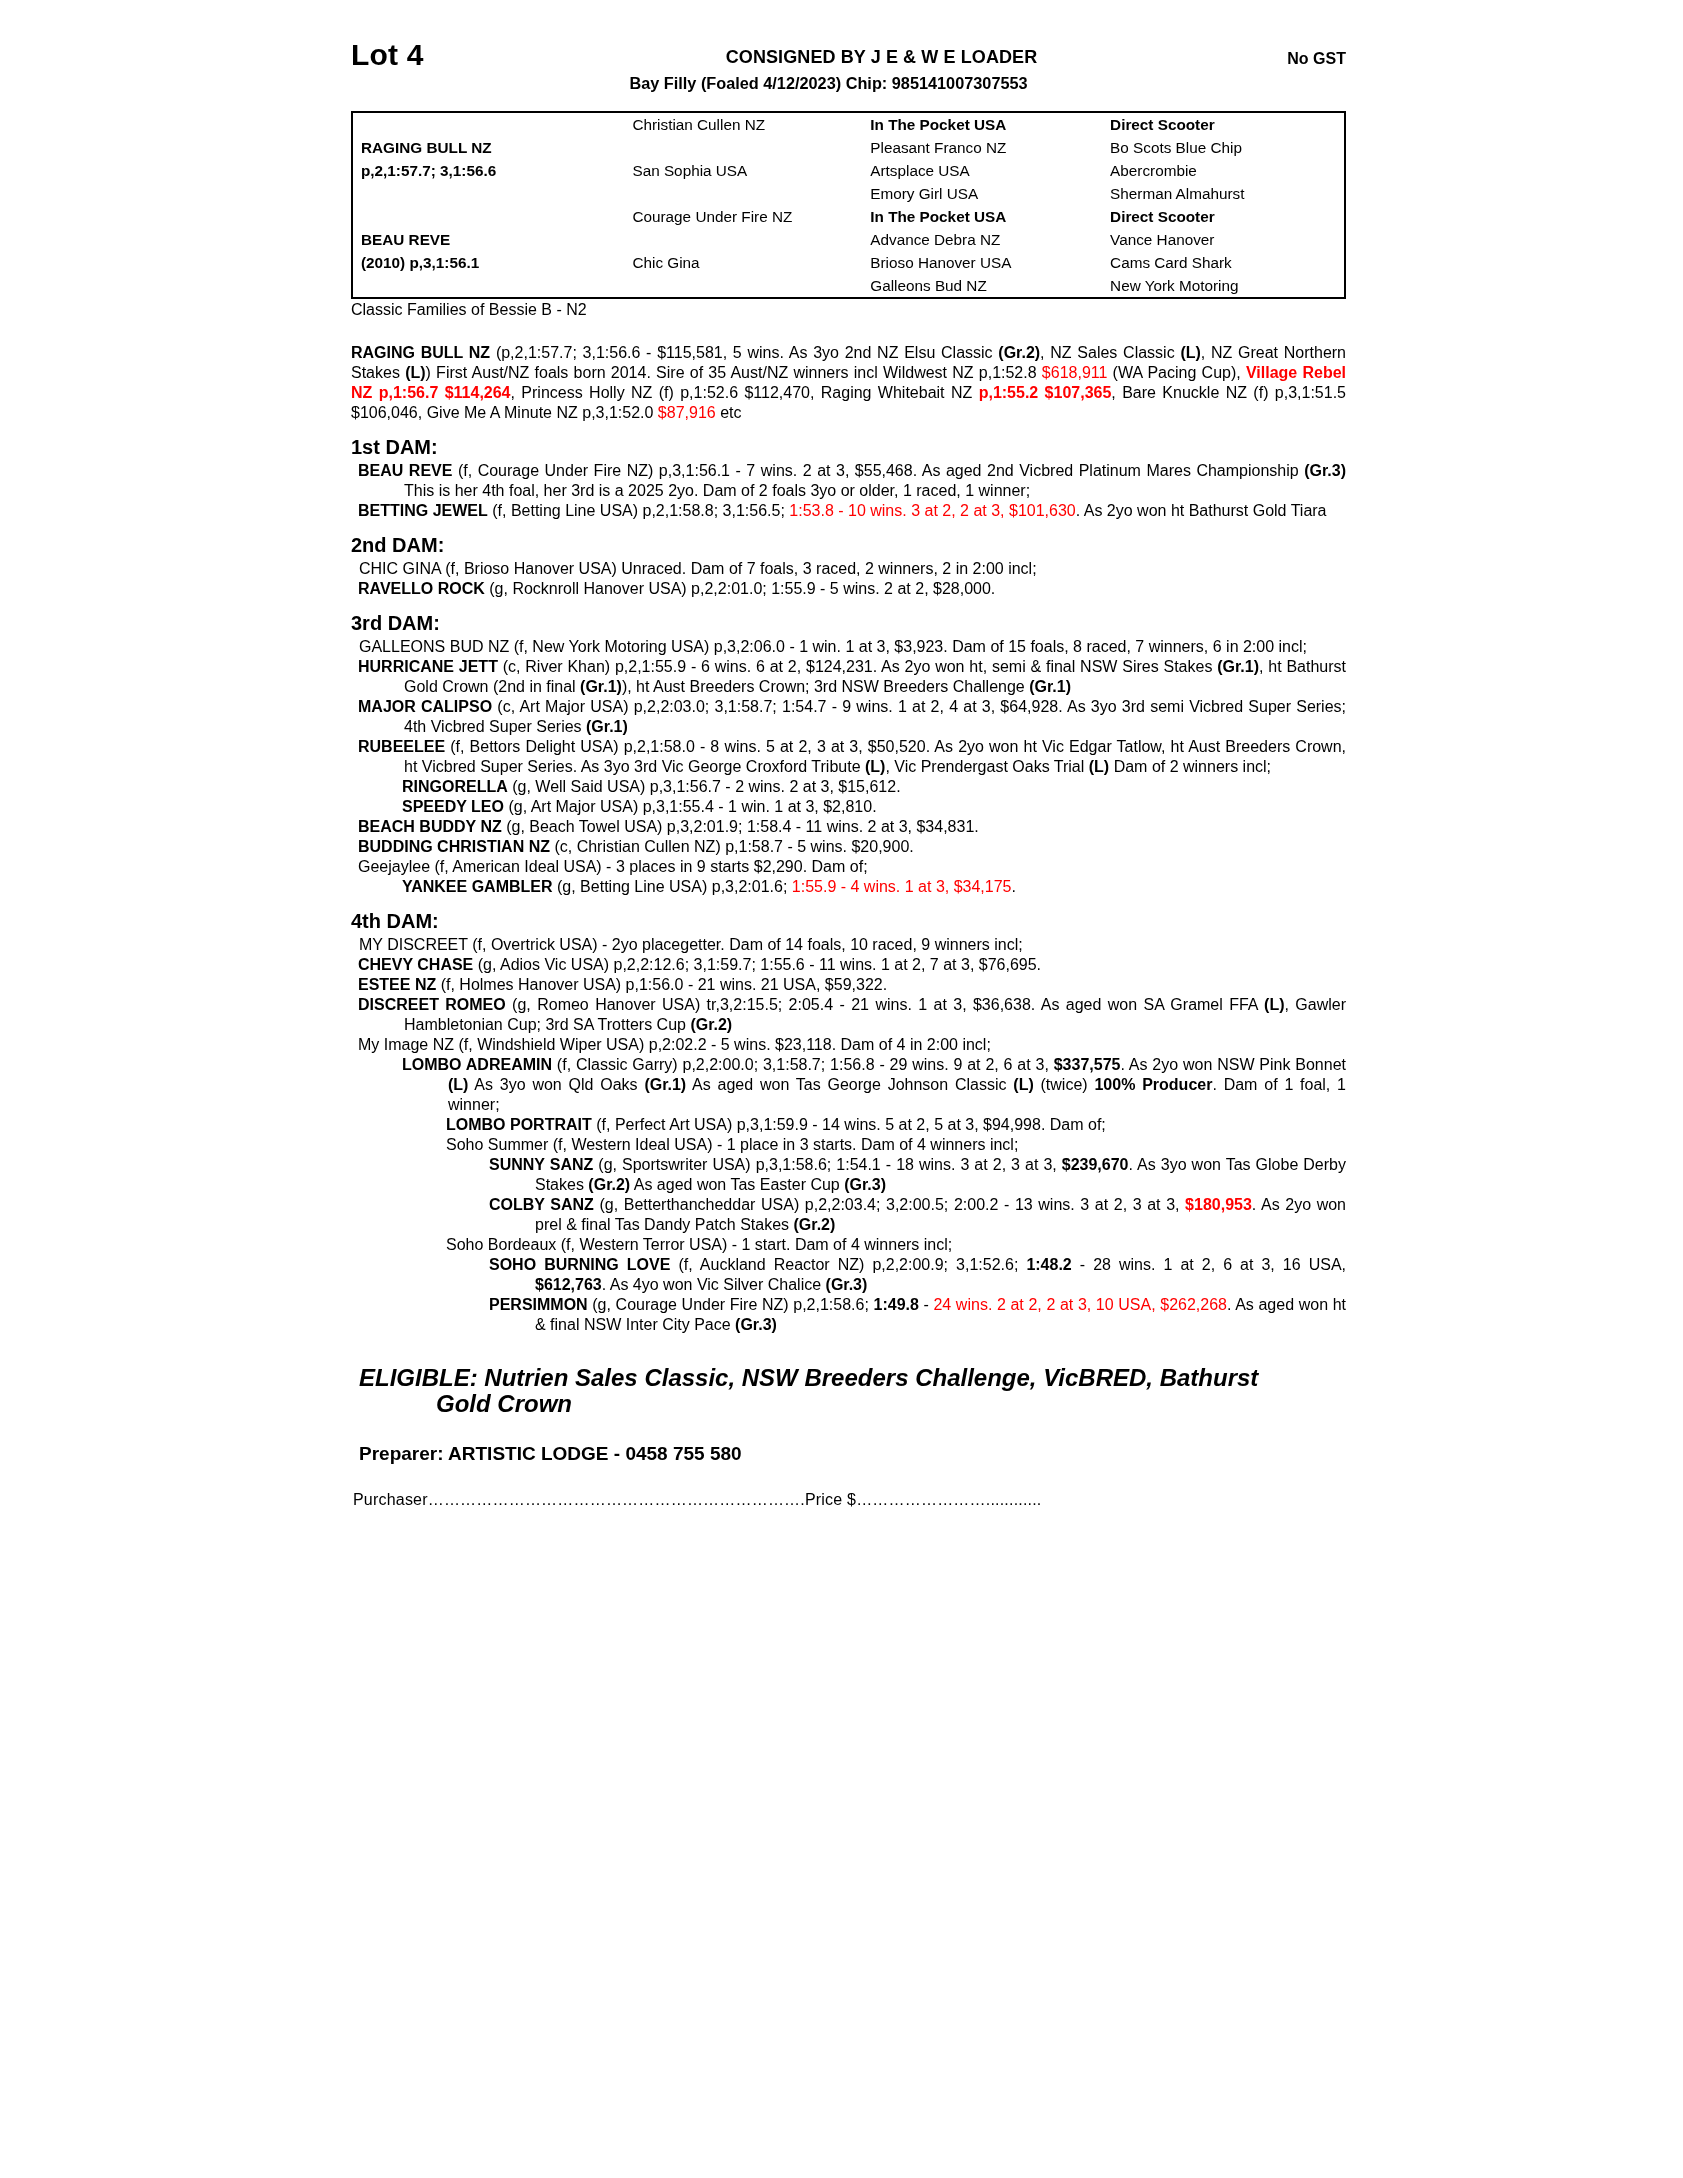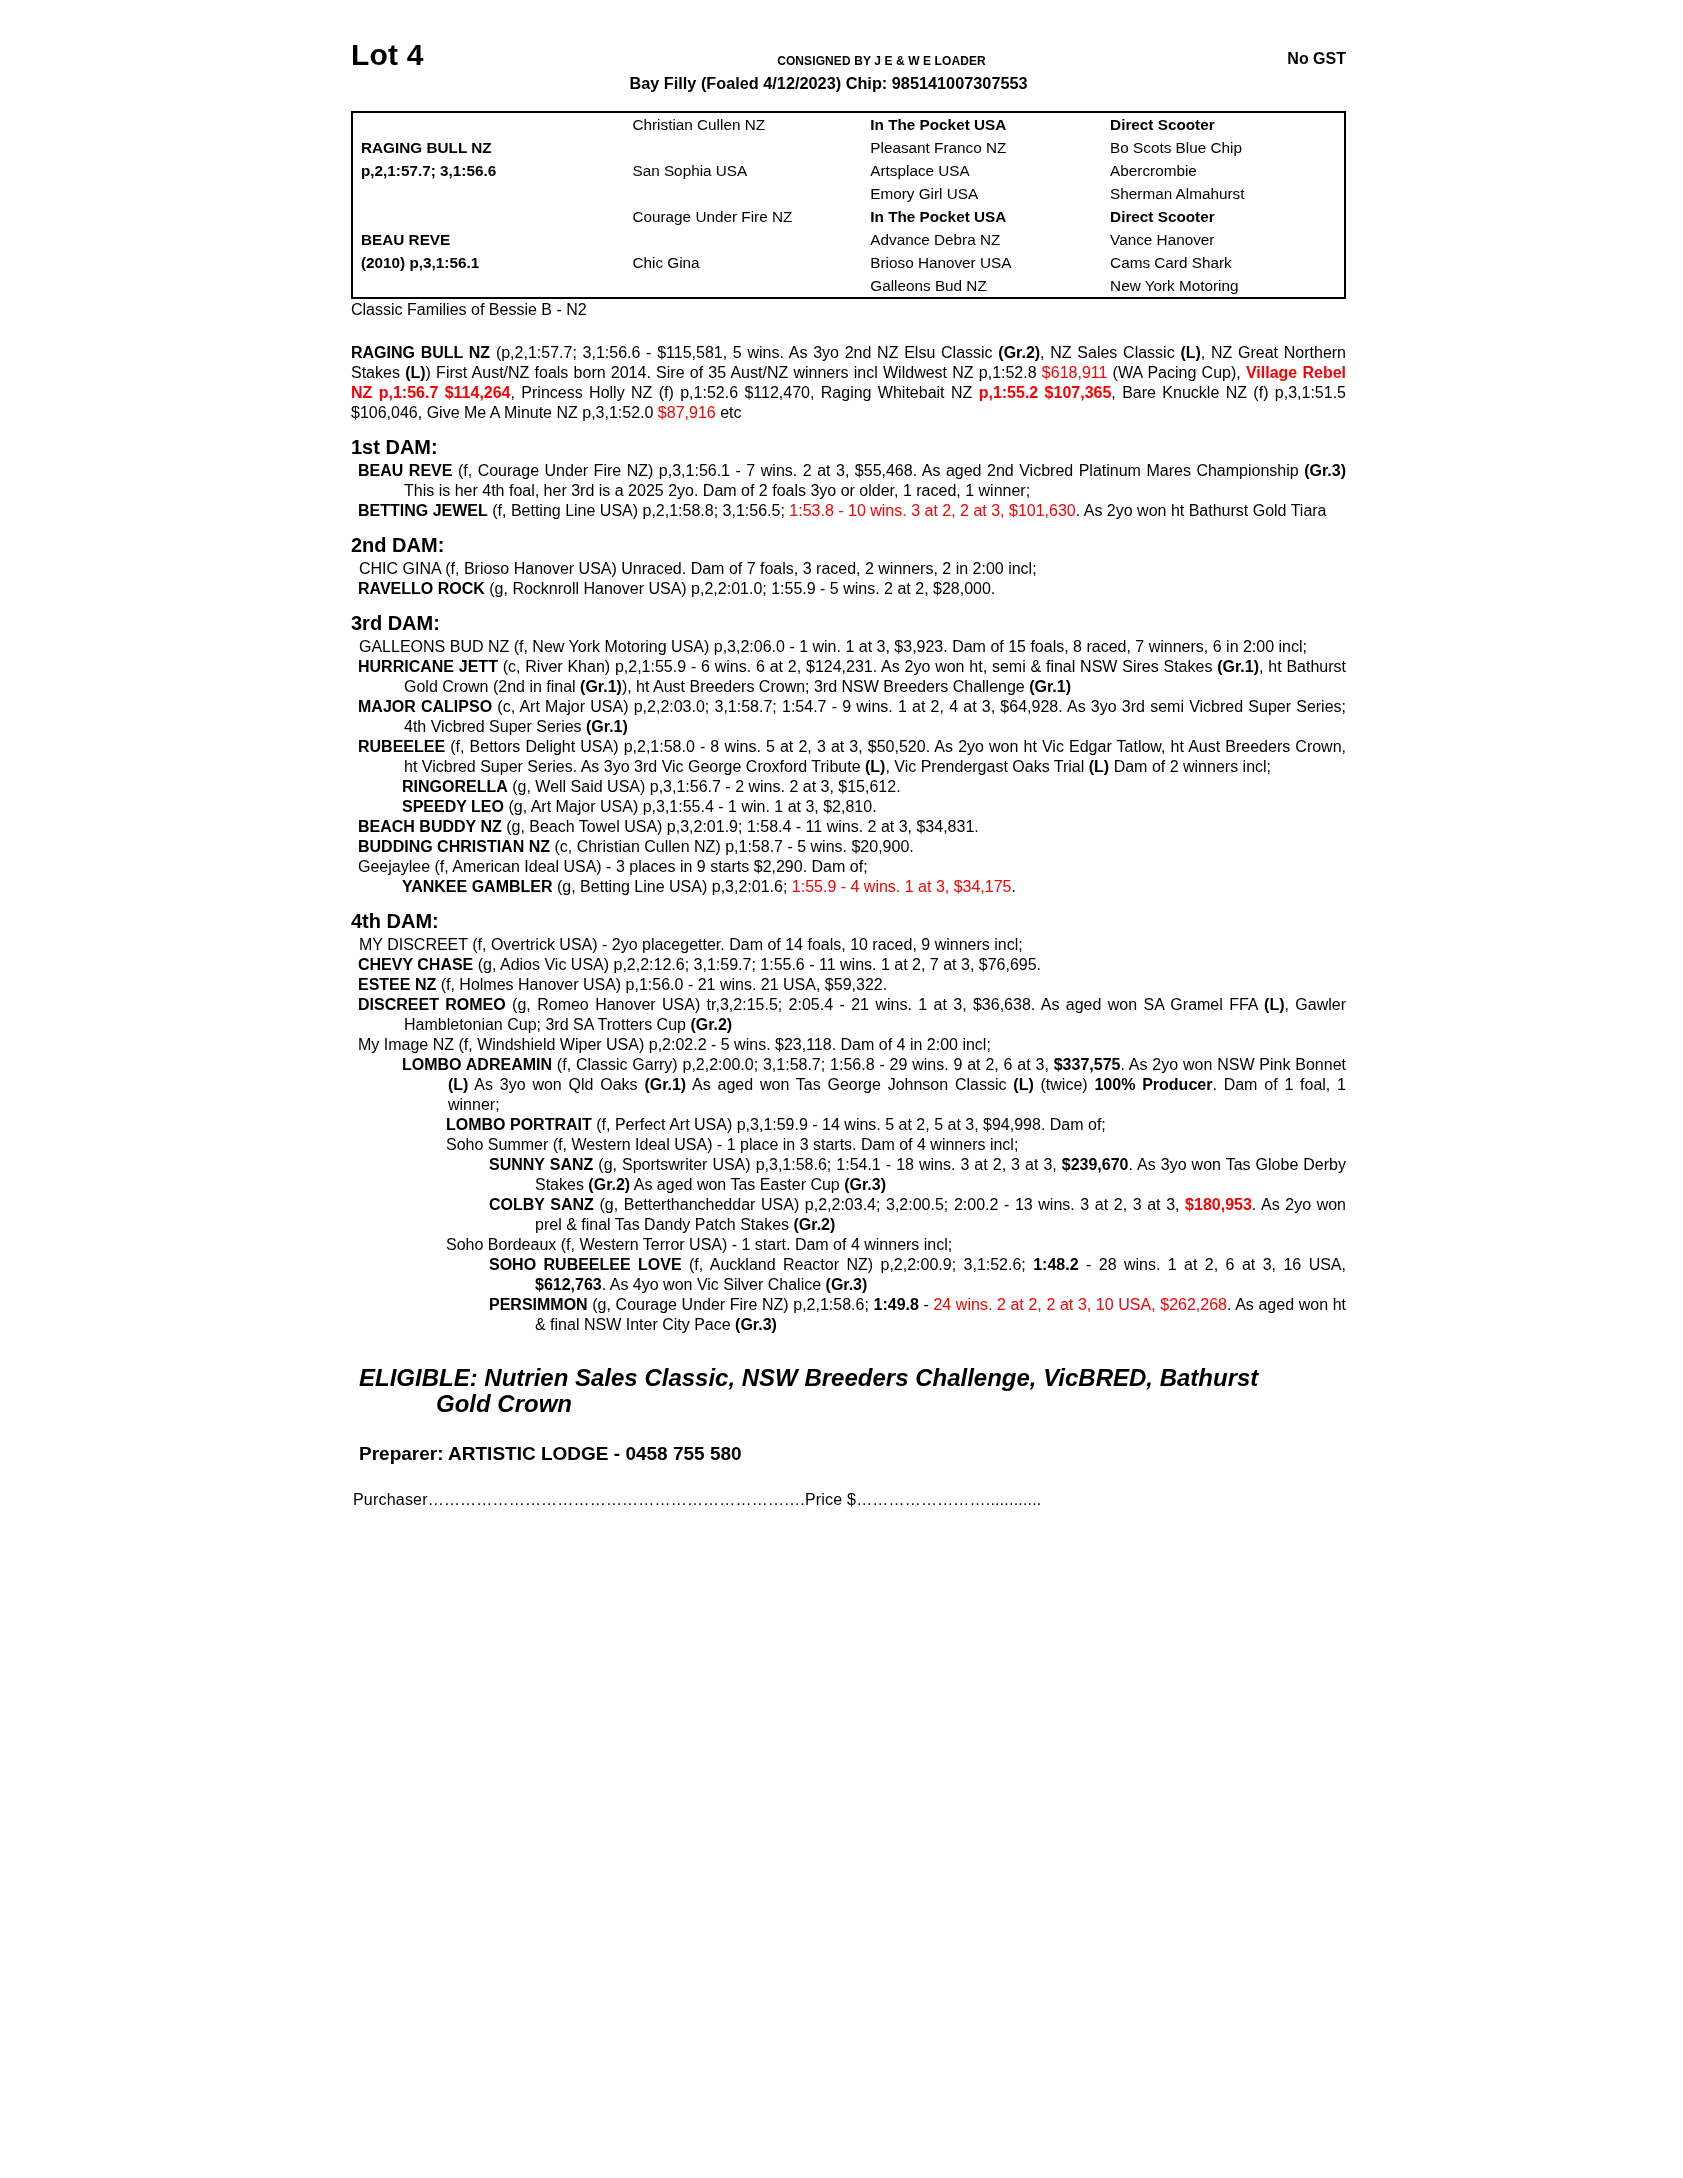--- a/index.html
+++ b/index.html
@@ -33,21 +33,21 @@
     align-items: flex-end;
     justify-content: space-between;
   }
   .lot {
     font-size: 30px;
     font-weight: bold;
     letter-spacing: 0.2px;
     line-height: 1;
   }
   .consigned {
-    font-size: 12px;
+    font-size: 18px;
     font-weight: bold;
     letter-spacing: 0.1px;
     padding-bottom: 2px;
     margin-left: 52px;
   }
   .nogst {
     font-size: 16px;
     font-weight: bold;
     padding-bottom: 2px;
   }
@@ -226,21 +226,21 @@
         <div class="entry ind1"><span class="b">CHEVY CHASE</span><span> (g, Adios Vic USA) p,2,2:12.6; 3,1:59.7; 1:55.6 - 11 wins. 1 at 2, 7 at 3, $76,695.</span></div>
         <div class="entry ind1"><span class="b">ESTEE NZ</span><span> (f, Holmes Hanover USA) p,1:56.0 - 21 wins. 21 USA, $59,322.</span></div>
         <div class="entry ind1"><span class="b">DISCREET ROMEO</span><span> (g, Romeo Hanover USA) tr,3,2:15.5; 2:05.4 - 21 wins. 1 at 3, $36,638. As aged won SA Gramel FFA </span><span class="b">(L)</span><span>, Gawler Hambletonian Cup; 3rd SA Trotters Cup </span><span class="b">(Gr.2)</span></div>
         <div class="entry ind1"><span>My Image NZ (f, Windshield Wiper USA) p,2:02.2 - 5 wins. $23,118. Dam of 4 in 2:00 incl;</span></div>
         <div class="entry ind2"><span class="b">LOMBO ADREAMIN</span><span> (f, Classic Garry) p,2,2:00.0; 3,1:58.7; 1:56.8 - 29 wins. 9 at 2, 6 at 3, </span><span class="b">$337,575</span><span>. As 2yo won NSW Pink Bonnet </span><span class="b">(L)</span><span> As 3yo won Qld Oaks </span><span class="b">(Gr.1)</span><span> As aged won Tas George Johnson Classic </span><span class="b">(L)</span><span> (twice) </span><span class="b">100% Producer</span><span>. Dam of 1 foal, 1 winner;</span></div>
         <div class="entry ind3"><span class="b">LOMBO PORTRAIT</span><span> (f, Perfect Art USA) p,3,1:59.9 - 14 wins. 5 at 2, 5 at 3, $94,998. Dam of;</span></div>
         <div class="entry ind3"><span>Soho Summer (f, Western Ideal USA) - 1 place in 3 starts. Dam of 4 winners incl;</span></div>
         <div class="entry ind4"><span class="b">SUNNY SANZ</span><span> (g, Sportswriter USA) p,3,1:58.6; 1:54.1 - 18 wins. 3 at 2, 3 at 3, </span><span class="b">$239,670</span><span>. As 3yo won Tas Globe Derby Stakes </span><span class="b">(Gr.2)</span><span> As aged won Tas Easter Cup </span><span class="b">(Gr.3)</span></div>
         <div class="entry ind4"><span class="b">COLBY SANZ</span><span> (g, Betterthancheddar USA) p,2,2:03.4; 3,2:00.5; 2:00.2 - 13 wins. 3 at 2, 3 at 3, </span><span class="rb">$180,953</span><span>. As 2yo won prel &amp; final Tas Dandy Patch Stakes </span><span class="b">(Gr.2)</span></div>
         <div class="entry ind3"><span>Soho Bordeaux (f, Western Terror USA) - 1 start. Dam of 4 winners incl;</span></div>
-        <div class="entry ind4"><span class="b">SOHO RUBEELEE LOVE</span><span> (f, Auckland Reactor NZ) p,2,2:00.9; 3,1:52.6; </span><span class="b">1:48.2</span><span> - 28 wins. 1 at 2, 6 at 3, 16 USA, </span><span class="b">$612,763</span><span>. As 4yo won Vic Silver Chalice </span><span class="b">(Gr.3)</span></div>
+        <div class="entry ind4"><span class="b">SOHO BURNING LOVE</span><span> (f, Auckland Reactor NZ) p,2,2:00.9; 3,1:52.6; </span><span class="b">1:48.2</span><span> - 28 wins. 1 at 2, 6 at 3, 16 USA, </span><span class="b">$612,763</span><span>. As 4yo won Vic Silver Chalice </span><span class="b">(Gr.3)</span></div>
         <div class="entry ind4"><span class="b">PERSIMMON</span><span> (g, Courage Under Fire NZ) p,2,1:58.6; </span><span class="b">1:49.8</span><span> - </span><span class="r">24 wins. 2 at 2, 2 at 3, 10 USA, $262,268</span><span>. As aged won ht &amp; final NSW Inter City Pace </span><span class="b">(Gr.3)</span></div>
       </div>
 
     <div class="eligible">
       <span>ELIGIBLE: Nutrien Sales Classic, NSW Breeders Challenge, VicBRED, Bathurst</span>
       <span class="cont">Gold Crown</span>
     </div>
 
     <div class="preparer">Preparer: ARTISTIC LODGE - 0458 755 580</div>
 

